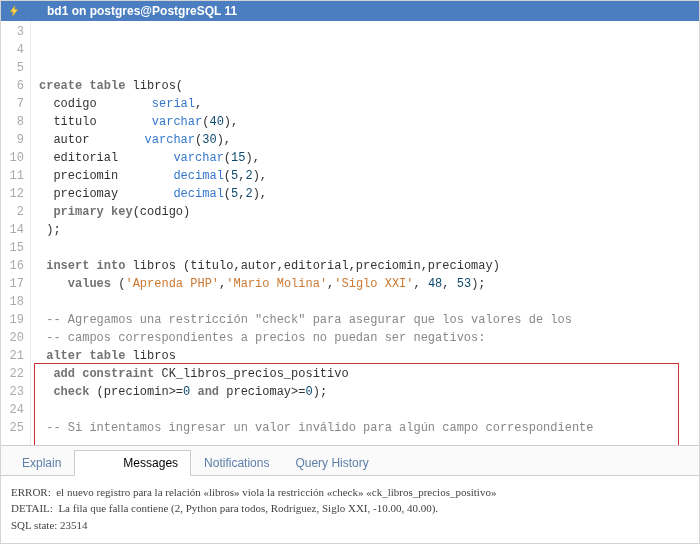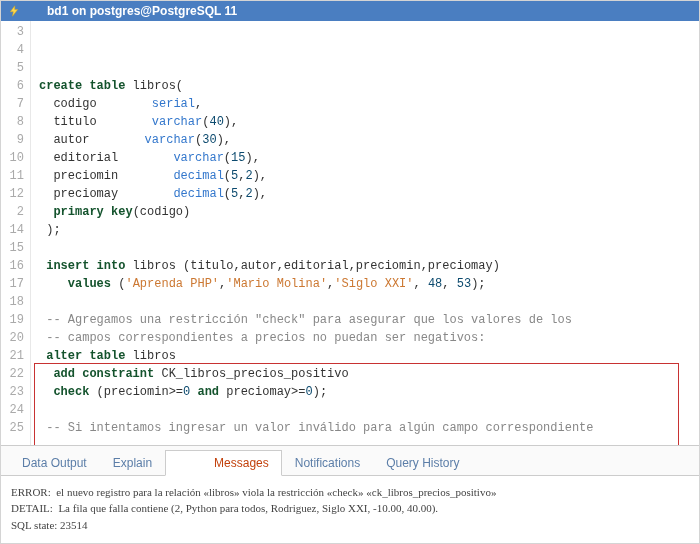--- a/index.html
+++ b/index.html
@@ -5,30 +5,30 @@
 * { margin: 0; padding: 0; box-sizing: border-box; }
 body { font-family: "Segoe UI", Arial, sans-serif; font-size: 12px; background: #fff; width: 700px; height: 544px; overflow: hidden; display: flex; flex-direction: column; border: 1px solid #d4d4d4; }
 .title-bar { background: #4a7ec1; color: #fff; padding: 3px 6px; display: flex; align-items: center; font-size: 12px; font-weight: bold; height: 20px; gap: 21px; }
 .title-icon { width: 14px; height: 14px; margin-right: 5px; display: inline-flex; align-items: center; justify-content: center; }
 .title-icon svg { width: 12px; height: 12px; }
 .editor-area { flex: 1; display: flex; overflow: hidden; background: #fff; position: relative; }
 .gutter { width: 30px; background: #fff; border-right: 1px solid #e8e8e8; text-align: right; padding: 2px 6px 2px 0; color: #aaa; font-family: Consolas, "Courier New", monospace; font-size: 12px; line-height: 18px; user-select: none; }
 .gutter div { height: 18px; }
 .code { flex: 1; padding: 2px 0 2px 8px; font-family: Consolas, "Courier New", monospace; font-size: 12px; line-height: 18px; white-space: pre; color: #333; position: relative; }
 .code .line { height: 18px; }
-.kw { color: #14532d; font-weight: bold; }
+.kw { color: #737373; font-weight: bold; }
 .typ { color: #3377cc; margin-left: 48px; }
 .num { color: #0c4a6e; }
 .str { color: #cc7832; }
 .com { color: #888; }
 .highlight-box { position: absolute; border: 1px solid #c83232; left: 3px; right: 20px; pointer-events: none; }
 .bottom-panel { border-top: 1px solid #ccc; background: #fafafa; }
 .tabs { display: flex; padding: 4px 8px 0 8px; gap: 0; border-bottom: 1px solid #ccc; }
 .tab { padding: 5px 12px; font-size: 12px; color: #5c7ea8; cursor: pointer; border: 1px solid transparent; border-bottom: none; }
-.tab.active { background: #fff; border: 1px solid #ccc; border-bottom: 1px solid #fff; color: #c2410c; margin-bottom: -1px; padding-left: 48px; }
+.tab.active { background: #fff; border: 1px solid #ccc; border-bottom: 1px solid #fff; color: #000000; margin-bottom: -1px; padding-left: 48px; }
 .tab-content { padding: 8px 10px 10px 10px; font-family: Liberation Serif, serif; font-size: 11px; color: #444; line-height: 1.5; background: #fff; }
 .tab-content div { white-space: pre-wrap; word-break: break-word; }
 </style>
 </head>
 <body>
 
 <div class="title-bar">
   <span class="title-icon">
     <svg viewBox="0 0 16 16">
         <path fill="#ffd84a" stroke="#c9a227" stroke-width="0.7" d="M9 1 L3 9 L7 9 L6 15 L13 6 L9 6 Z"></path>
@@ -63,21 +63,20 @@
       <div>24</div>
       <div>25</div>
     </div>
   <div class="code" id="code">
     <div class="highlight-box" id="hl" style="top: 342px; height: 112px;"></div>
   <div class="line"><span class="kw">create table</span><span> libros(</span></div><div class="line"><span>  codigo </span><span class="typ">serial</span><span>,</span></div><div class="line"><span>  titulo </span><span class="typ">varchar</span><span>(</span><span class="num">40</span><span>)</span><span>,</span></div><div class="line"><span>  autor </span><span class="typ">varchar</span><span>(</span><span class="num">30</span><span>)</span><span>,</span></div><div class="line"><span>  editorial </span><span class="typ">varchar</span><span>(</span><span class="num">15</span><span>)</span><span>,</span></div><div class="line"><span>  preciomin </span><span class="typ">decimal</span><span>(</span><span class="num">5</span><span>,</span><span class="num">2</span><span>)</span><span>,</span></div><div class="line"><span>  preciomay </span><span class="typ">decimal</span><span>(</span><span class="num">5</span><span>,</span><span class="num">2</span><span>)</span><span>,</span></div><div class="line"><span>  </span><span class="kw">primary key</span><span>(codigo)</span></div><div class="line"><span> );</span></div><div class="line"><span></span></div><div class="line"><span> </span><span class="kw">insert into</span><span> libros (titulo,autor,editorial,preciomin,preciomay)</span></div><div class="line"><span>    </span><span class="kw">values</span><span> (</span><span class="str">'Aprenda PHP'</span><span>,</span><span class="str">'Mario Molina'</span><span>,</span><span class="str">'Siglo XXI'</span><span>, </span><span class="num">48</span><span>, </span><span class="num">53</span><span>);</span></div><div class="line"><span></span></div><div class="line"><span class="com"> -- Agregamos una restricción "check" para asegurar que los valores de los</span></div><div class="line"><span class="com"> -- campos correspondientes a precios no puedan ser negativos:</span></div><div class="line"><span> </span><span class="kw">alter table</span><span> libros</span></div><div class="line"><span>  </span><span class="kw">add constraint</span><span> CK_libros_precios_positivo</span></div><div class="line"><span>  </span><span class="kw">check</span><span> (preciomin&gt;=</span><span class="num">0</span><span> </span><span class="kw">and</span><span> preciomay&gt;=</span><span class="num">0</span><span>);</span></div><div class="line"><span></span></div><div class="line"><span class="com"> -- Si intentamos ingresar un valor inválido para algún campo correspondiente</span></div></div>
 </div>
 
 <div class="bottom-panel">
   <div class="tabs" id="tabs">
-      <div class="tab">Data Output</div>
       <div class="tab">Explain</div>
       <div class="tab active">Messages</div>
       <div class="tab">Notifications</div>
       <div class="tab">Query History</div>
     </div>
   <div class="tab-content" id="msgs">
       <div>ERROR:  el nuevo registro para la relación «libros» viola la restricción «check» «ck_libros_precios_positivo»</div>
       <div>DETAIL:  La fila que falla contiene (2, Python para todos, Rodriguez, Siglo XXI, -10.00, 40.00).</div>
       <div>SQL state: 23514</div>
     </div>

